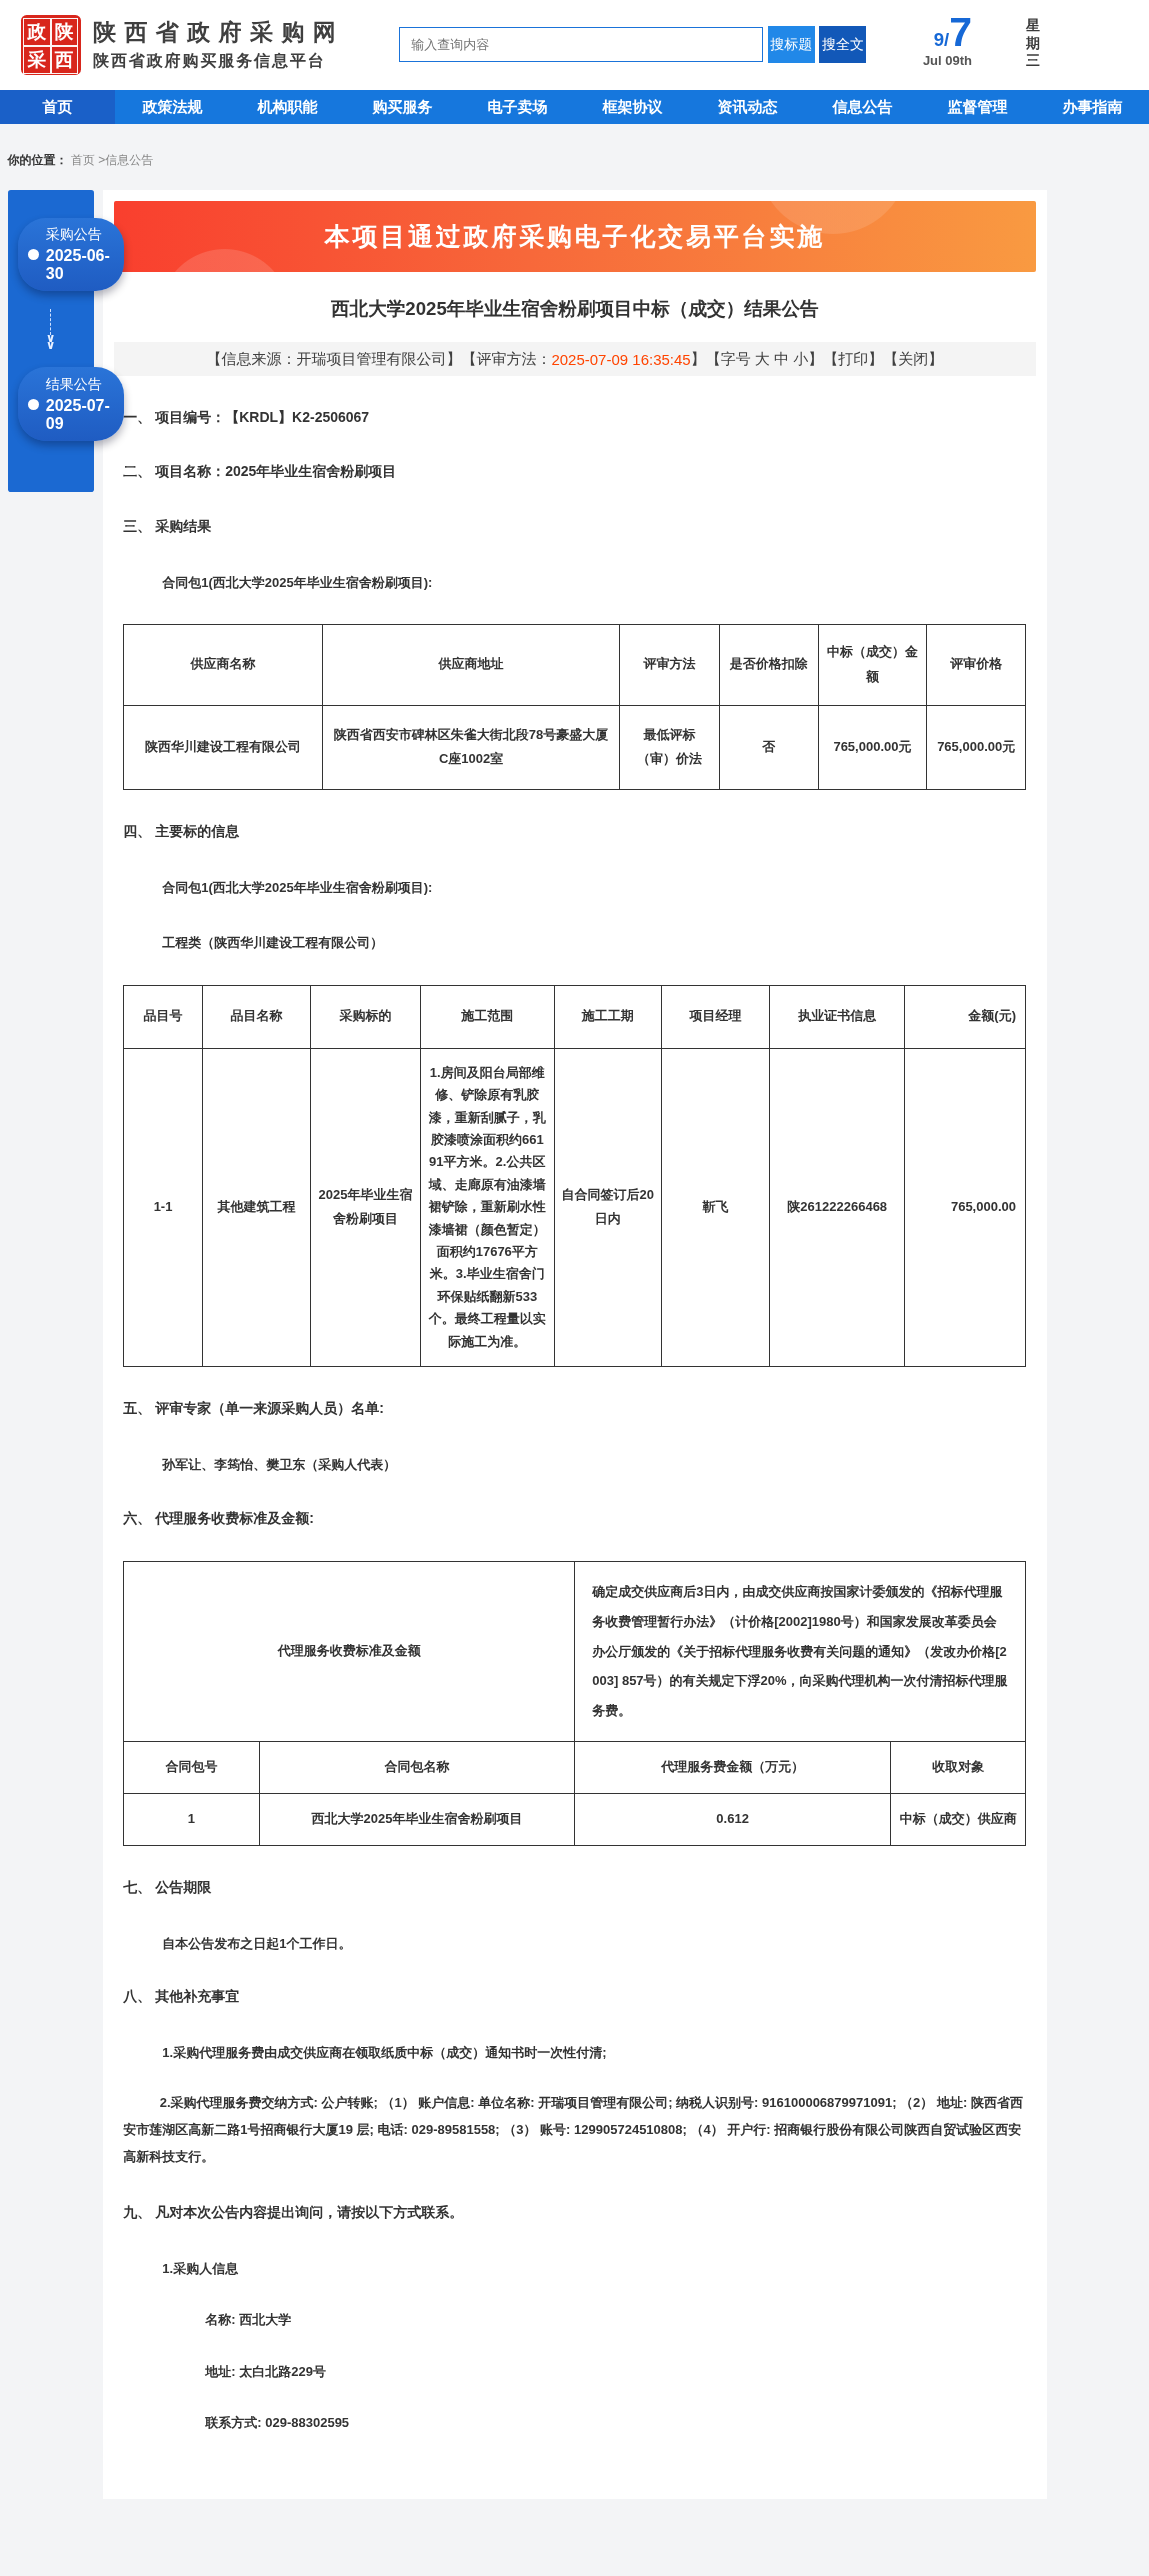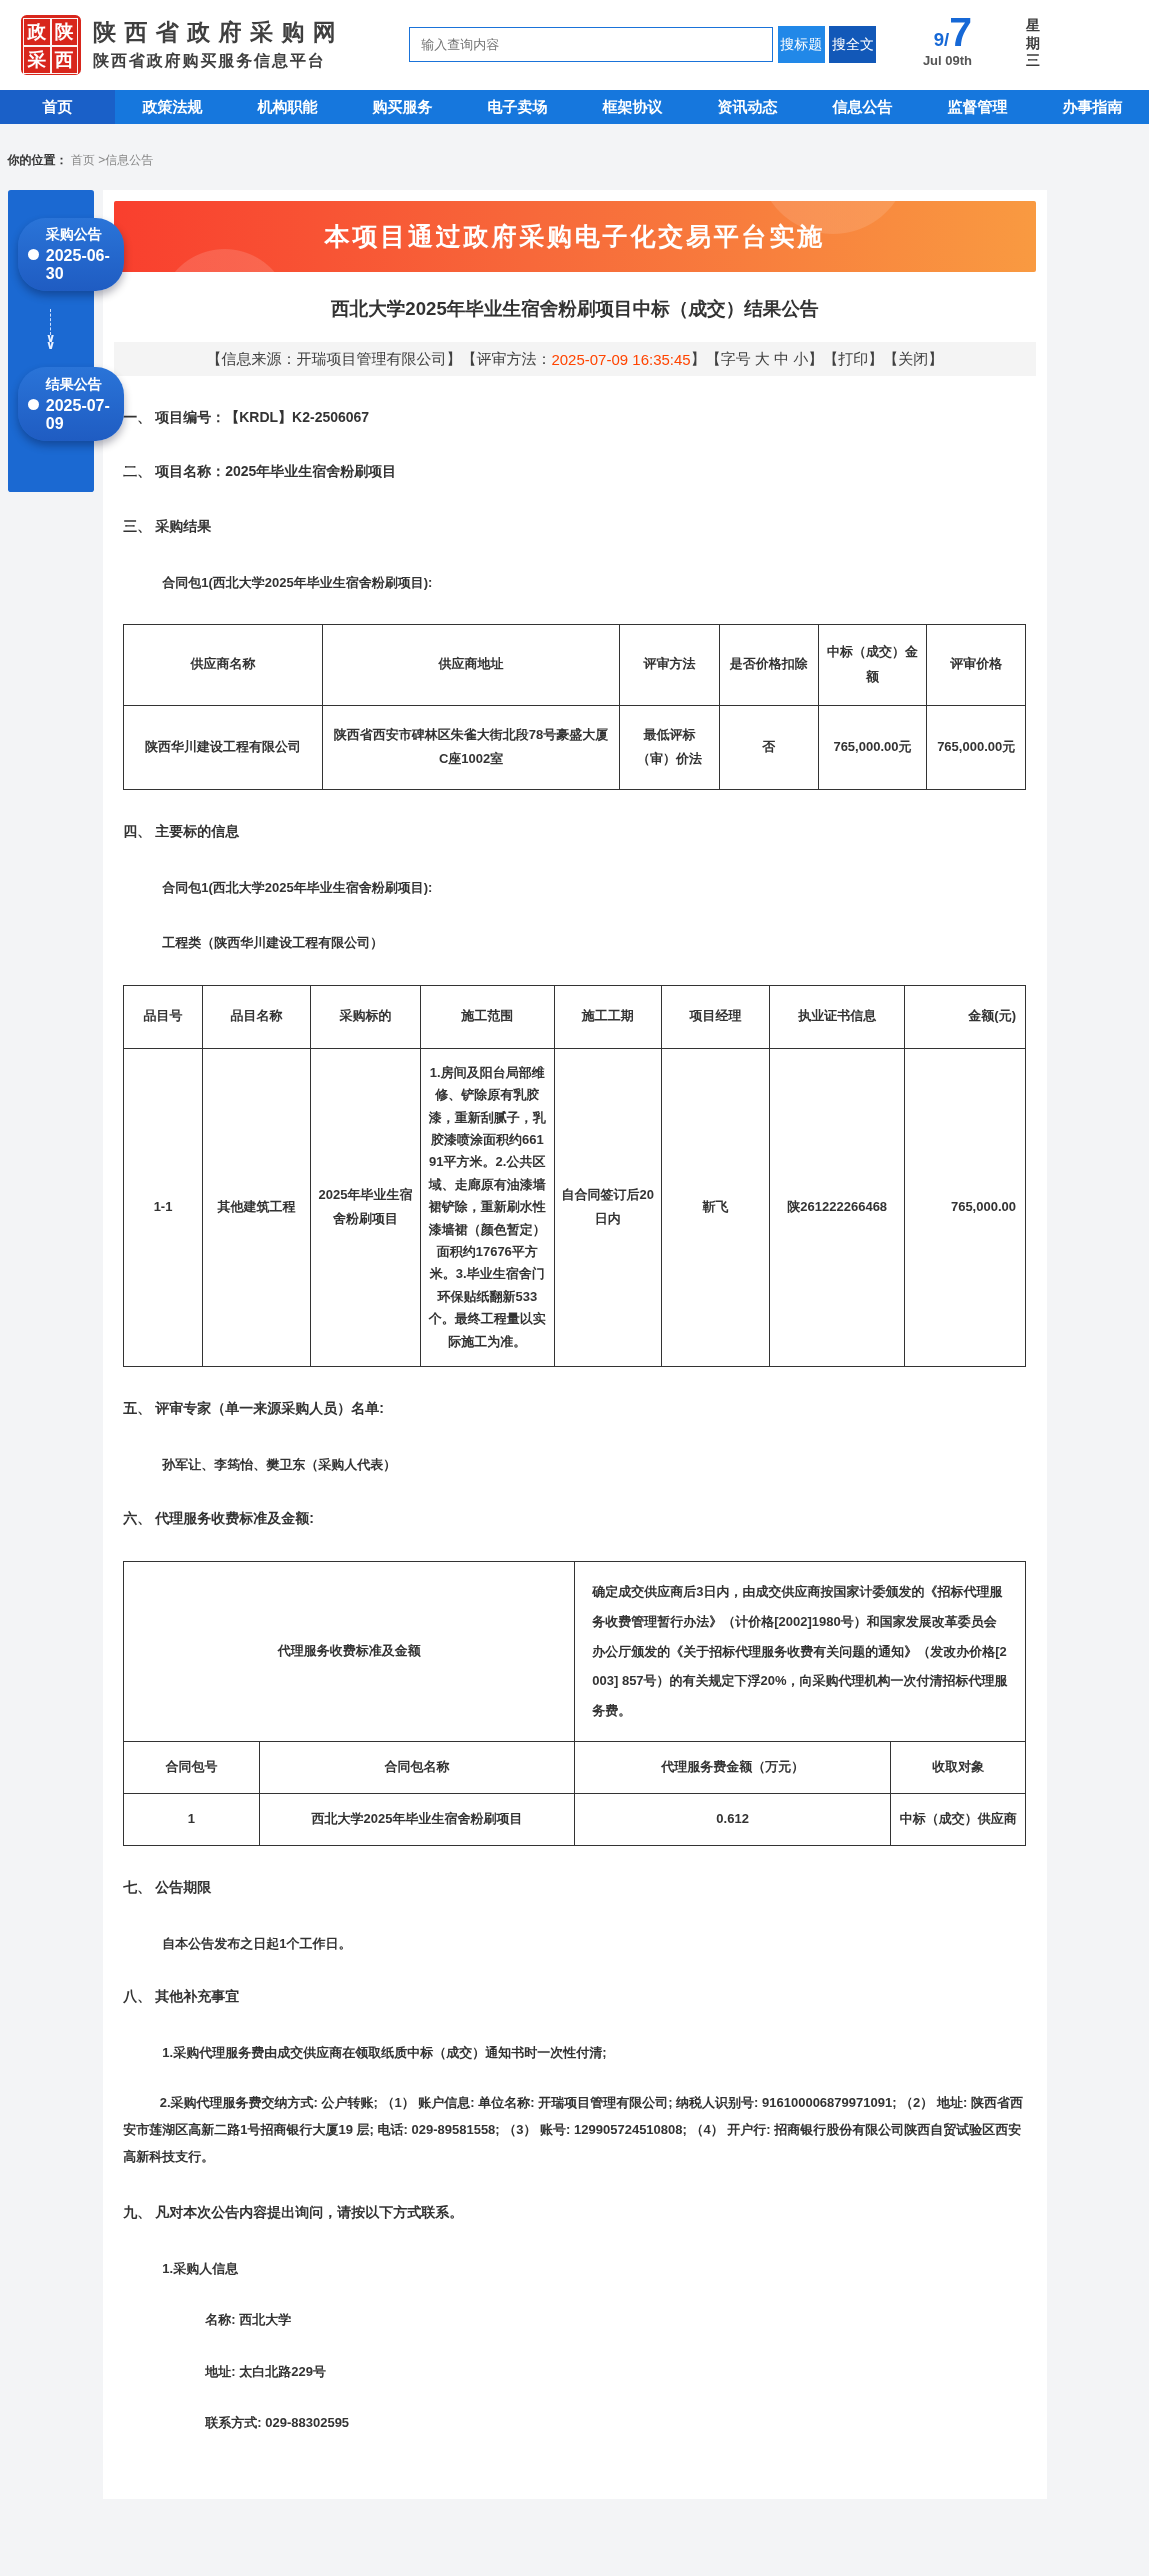--- a/index.html
+++ b/index.html
@@ -22,21 +22,21 @@
   }
   .logo-seal .cell {
     border:0.9px solid rgba(255,255,255,.95);
     color:#fff; font-weight:700; font-size:18.6px;
     display:flex; align-items:center; justify-content:center;
   }
   .site-names { position:absolute; left:93px; top:17px; }
   .site-name { font-size:23px; font-weight:700; color:#3f3f3f; letter-spacing:8.4px; white-space:nowrap; }
   .site-sub  { font-size:16px; font-weight:700; color:#3f3f3f; letter-spacing:1.9px; margin-top:3px; white-space:nowrap; }
 
-  .search-area { position:absolute; left:409px; top:26px; display:flex; align-items:center; }
+  .search-area { position:absolute; left:399px; top:26px; display:flex; align-items:center; }
   .search-input {
     width:364px; height:35px; border:1.9px solid #1a73d9; background:#fff;
     font-size:13px; padding:0 11.2px; outline:none; color:#333;
     font-family:inherit;
   }
   .search-btn {
     margin-left:4.7px; width:47px; height:37px; border:none; color:#fff;
     font-size:14px; font-weight:400; cursor:pointer; font-family:inherit; padding:0;
   }
   .btn-search-title { background:#2188e8;font-family:Liberation Mono, monospace; }
@@ -71,21 +71,21 @@
   .side-pill {
     position:relative; width:106px; margin-left:10.3px;
     background:linear-gradient(180deg,#2a74d8,#1f5cc2);
     border-radius:28px; padding:8.4px 7.5px 8.4px 28px;
     box-shadow:0 4.7px 8.4px rgba(0,0,30,.3); color:#fff; cursor:pointer;
   }
   .pill-dot {
     position:absolute; left:10.3px; top:50%; margin-top:-5.6px;
     width:11.2px; height:11.2px; border-radius:50%; background:#fff;
   }
-  .pill-title { font-size:14px; font-weight:700; white-space:nowrap; }
+  .pill-title { font-size:14px; font-weight:400; white-space:nowrap; }
   .pill-date  { font-size:16px; font-weight:700; margin-top:2.8px; }
   .side-arrow { height:69px; display:flex; flex-direction:column; align-items:center; justify-content:center; margin:3.7px 0; }
   .side-arrow .dash { width:0; height:26px; border-left:1.9px dashed #cfe0ff; }
   .side-arrow .chev { color:#e8f0ff; font-size:12px; line-height:7.5px; font-weight:700; }
 
   .card {
     background:#fff; width:944px; margin-left:9.3px; flex:none;
     padding:11.2px 0 65px;
   }
 

